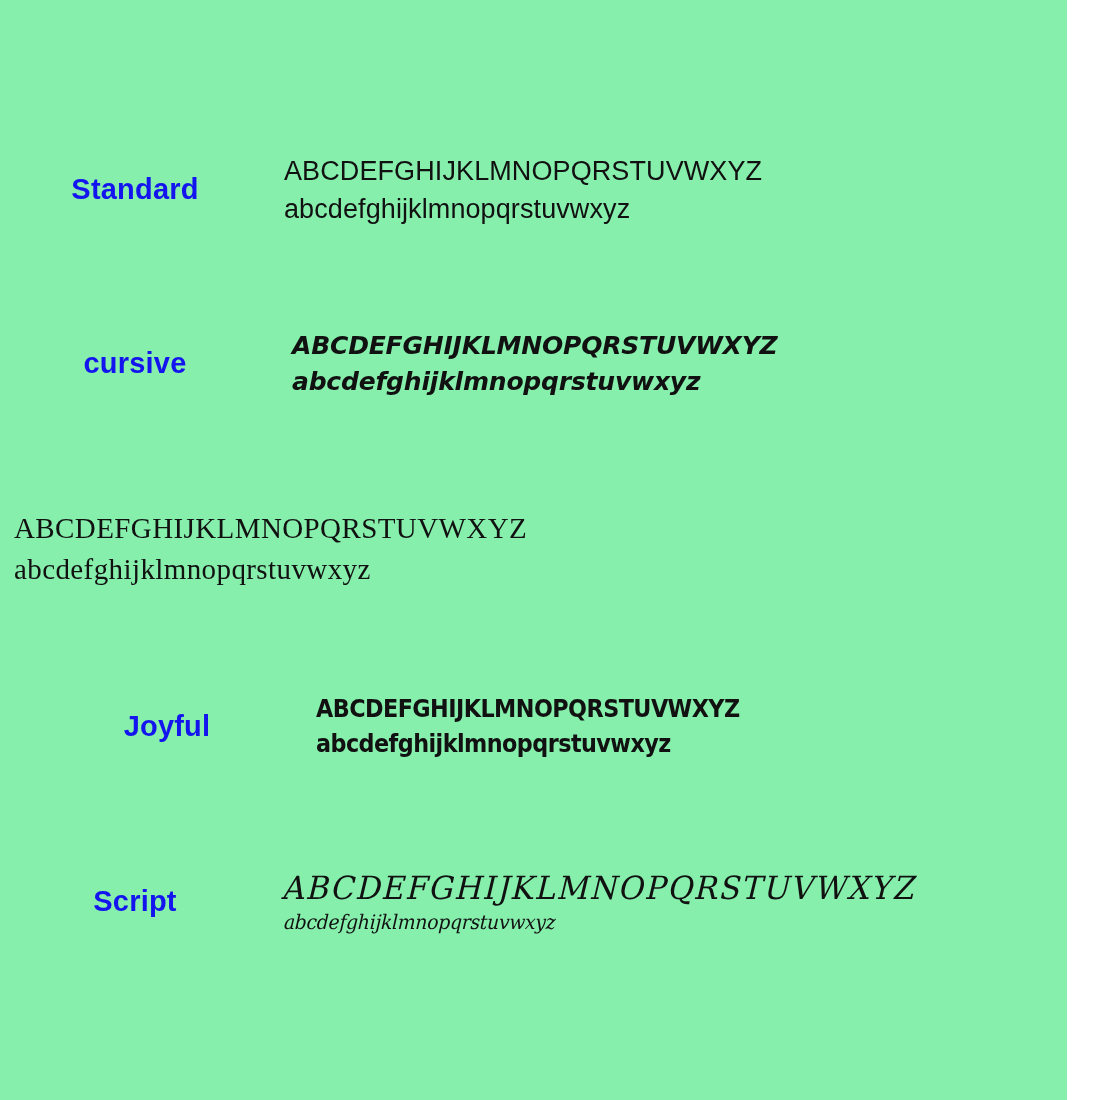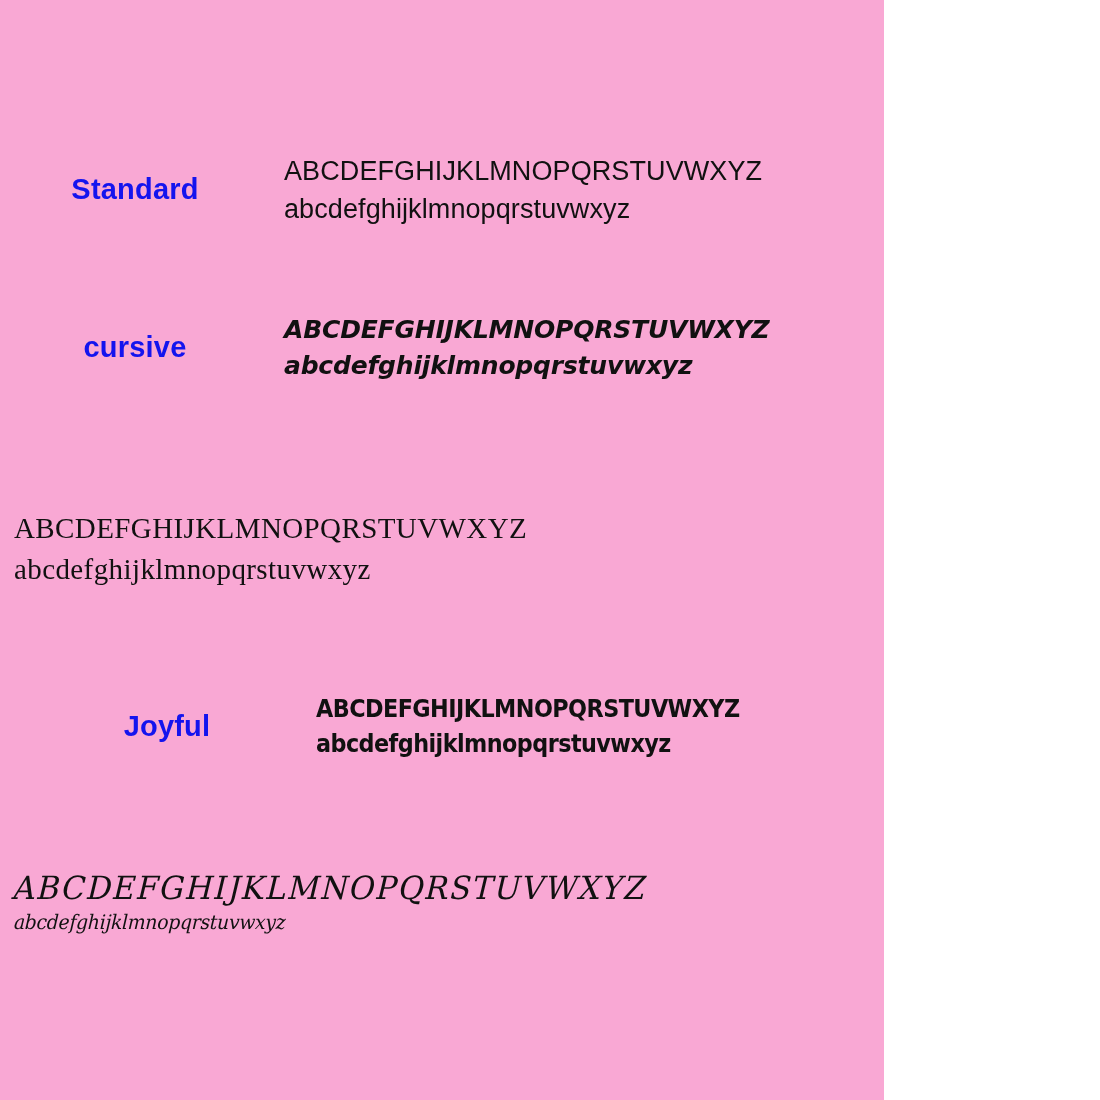--- a/index.html
+++ b/index.html
@@ -8,23 +8,23 @@
   }
   body {
     width: 1100px;
     height: 1100px;
     background: #ffffff;
     font-family: "Liberation Sans", sans-serif;
     overflow: hidden;
   }
   .sheet {
     position: relative;
-    width: 884px;
+    width: 1067px;
     height: 1100px;
-    background: #f9a8d4;
+    background: #86efac;
   }
   .font-row {
     position: absolute;
     left: 0;
     width: 1100px;
     display: flex;
     align-items: center;
   }
   .row-label {
     width: 270px;
@@ -118,21 +118,21 @@
 <div class="sheet">
 
   <div class="font-row r-standard" style="top: 152px;">
     <div class="row-label">Standard</div>
     <div class="row-sample">
       <div class="sample-line sample-upper">ABCDEFGHIJKLMNOPQRSTUVWXYZ</div>
       <div class="sample-line sample-lower">abcdefghijklmnopqrstuvwxyz</div>
     </div>
   </div>
 
-  <div class="font-row r-cursive" style="top: 312px;">
+  <div class="font-row r-cursive" style="top: 328px; gap: 8px;">
     <div class="row-label">cursive</div>
     <div class="row-sample">
       <div class="sample-line sample-upper">ABCDEFGHIJKLMNOPQRSTUVWXYZ</div>
       <div class="sample-line sample-lower">abcdefghijklmnopqrstuvwxyz</div>
     </div>
   </div>
 
   <div class="font-row r-classic" style="top: 508px;">
     <div class="row-sample">
       <div class="sample-line sample-upper">ABCDEFGHIJKLMNOPQRSTUVWXYZ</div>
@@ -142,19 +142,20 @@
 
   <div class="font-row r-joyful" style="top: 692px; margin-left: 32px;">
     <div class="row-label">Joyful</div>
     <div class="row-sample">
       <div class="sample-line sample-upper">ABCDEFGHIJKLMNOPQRSTUVWXYZ</div>
       <div class="sample-line sample-lower">abcdefghijklmnopqrstuvwxyz</div>
     </div>
   </div>
 
   <div class="font-row r-script" style="top: 868px;">
+    <div class="row-label">Script</div>
     <div class="row-sample">
       <div class="sample-line sample-upper">ABCDEFGHIJKLMNOPQRSTUVWXYZ</div>
       <div class="sample-line sample-lower">abcdefghijklmnopqrstuvwxyz</div>
     </div>
   </div>
 
 </div>
 
 </body></html>

